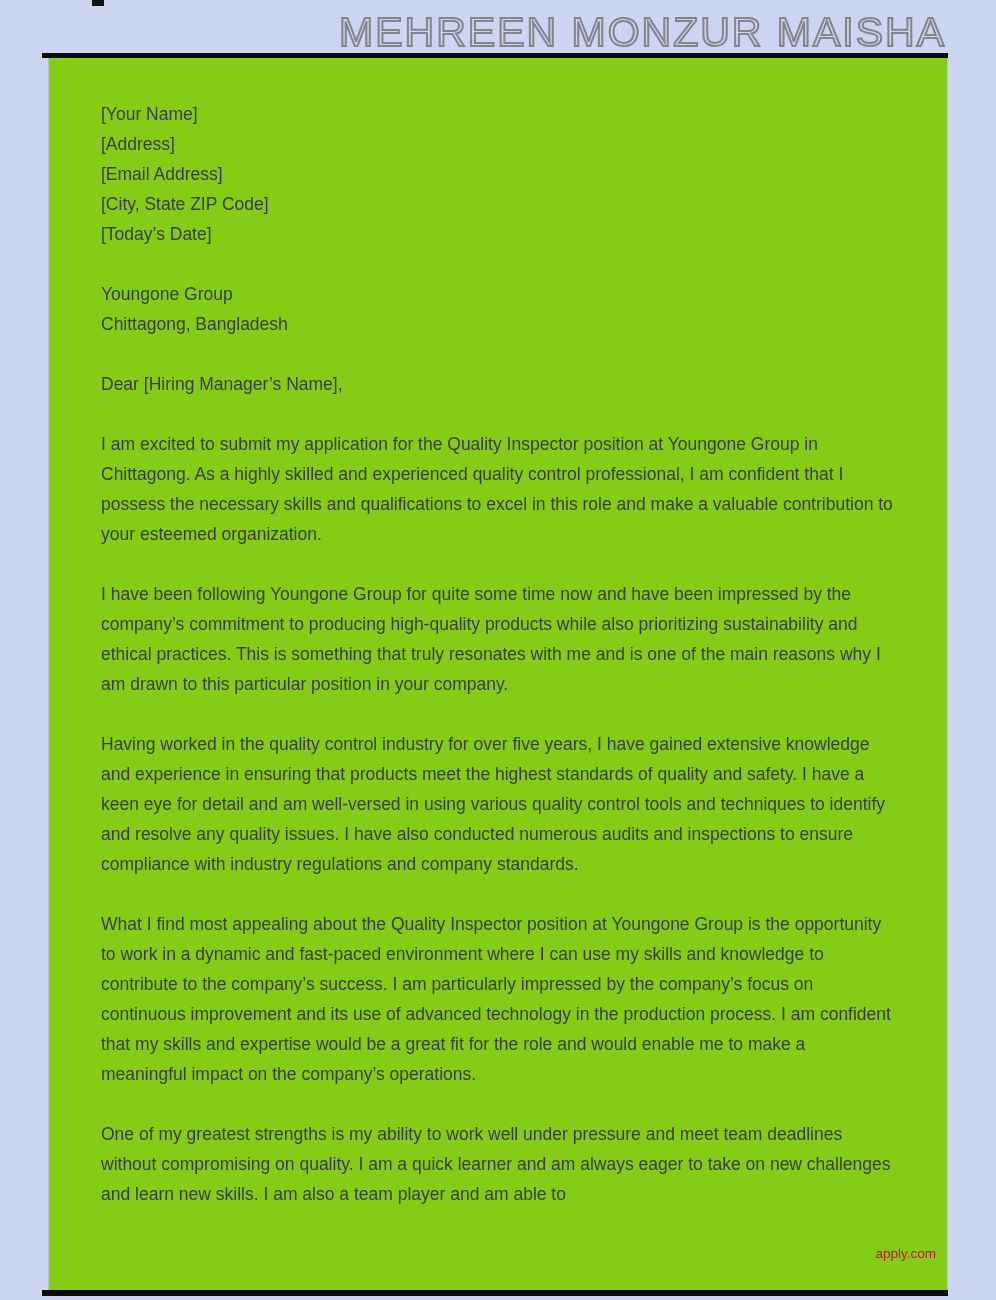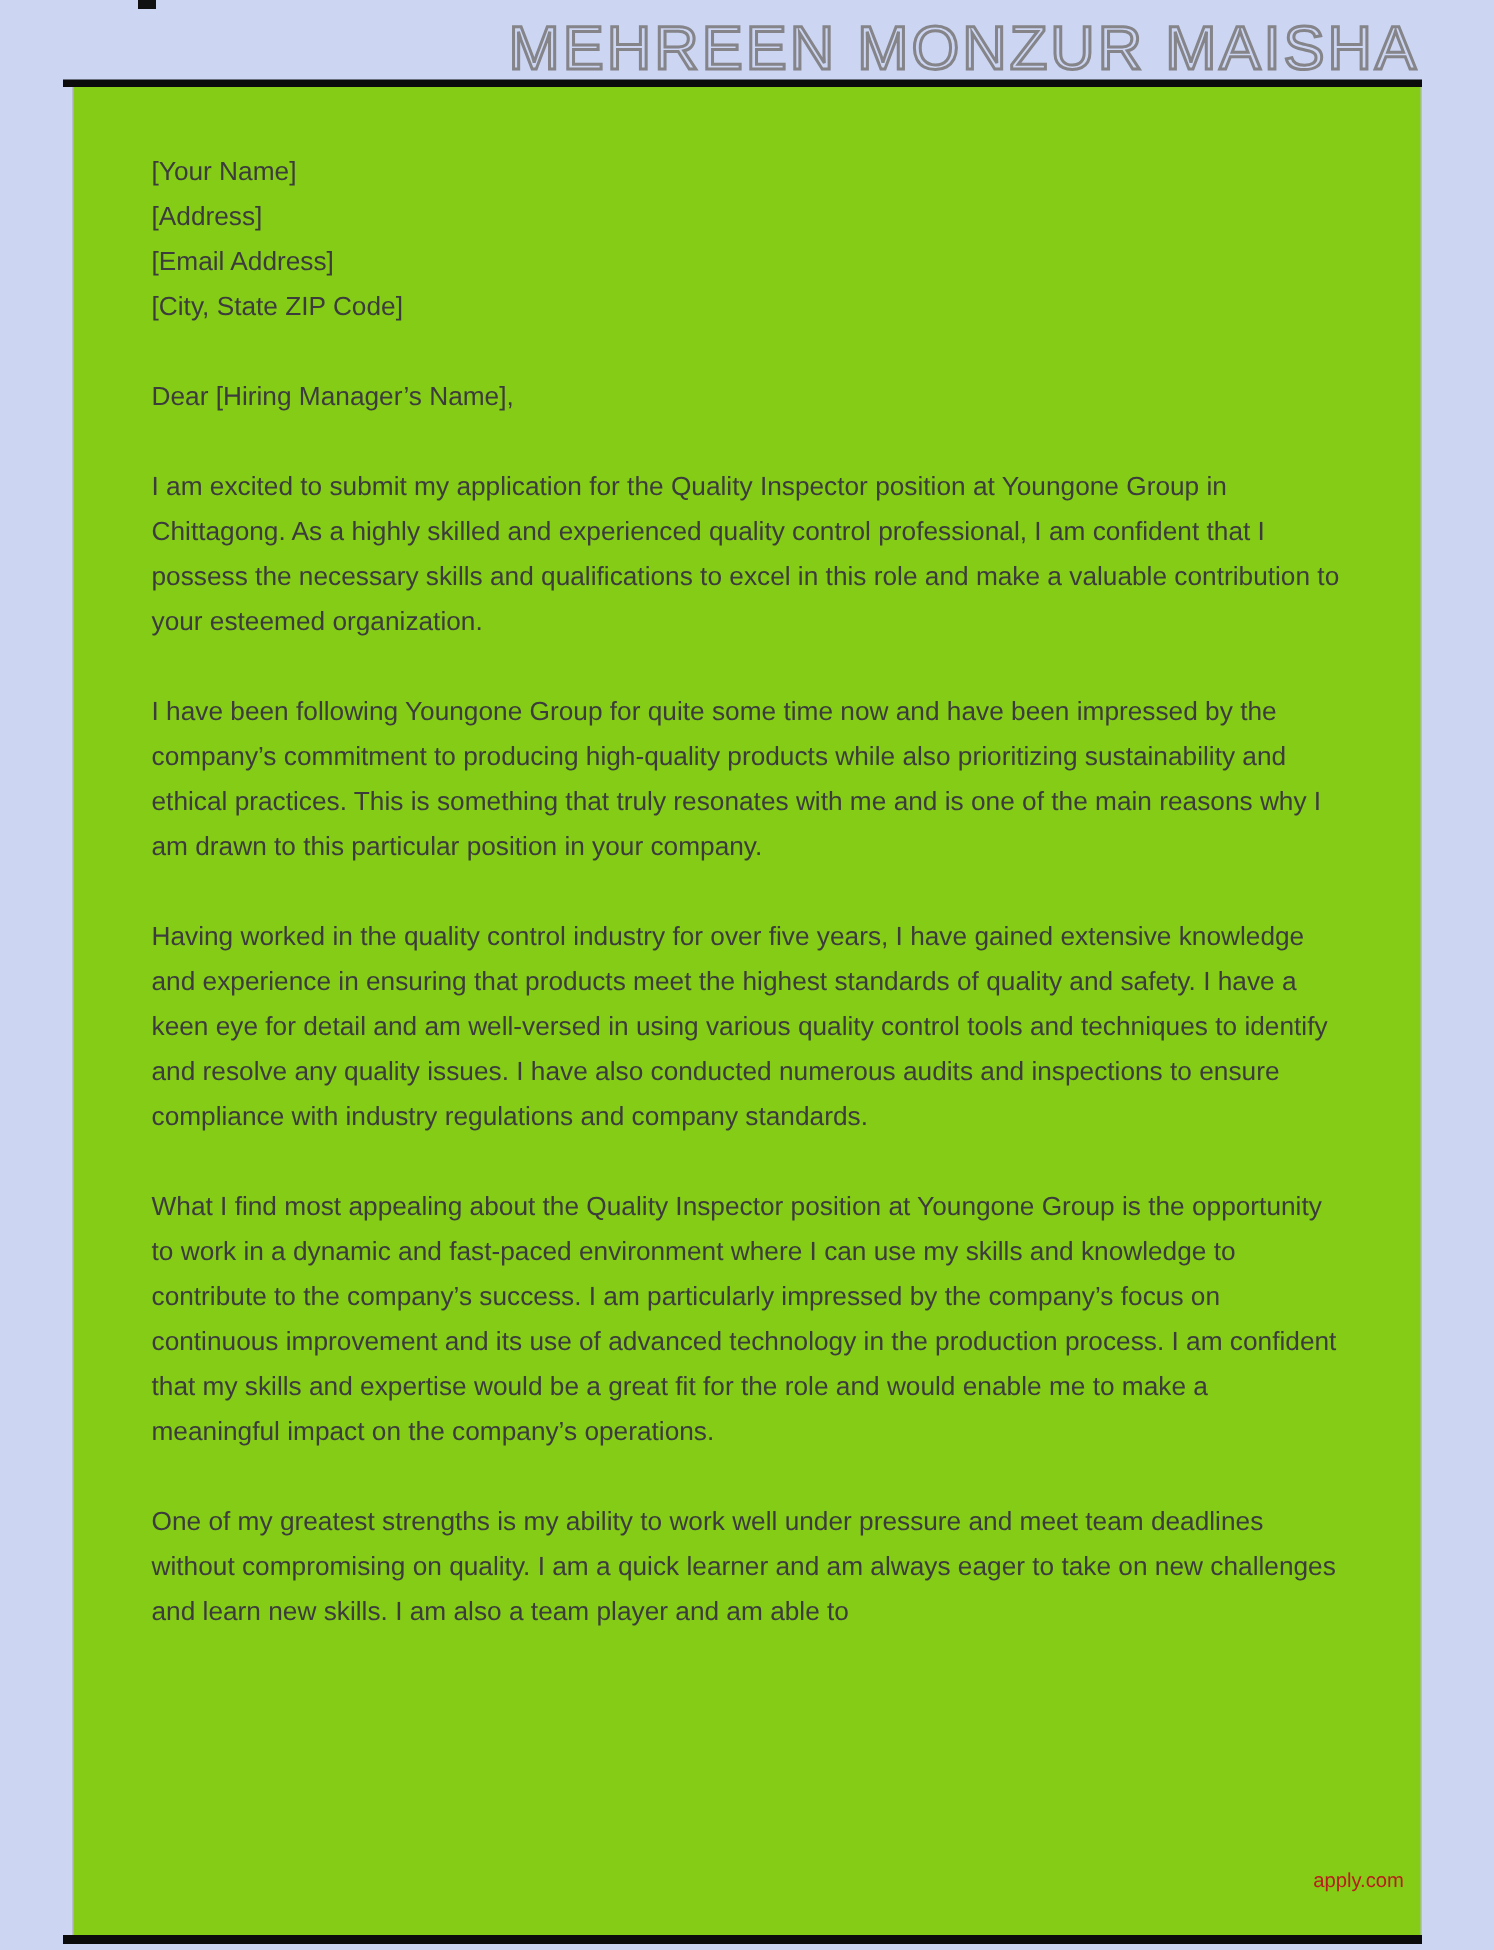--- a/index.html
+++ b/index.html
@@ -97,23 +97,26 @@
 <div class="top-rule"></div>
 
 <div class="page">
   <div class="content">
 
     <div class="block">
       <div class="line">[Your Name]</div>
       <div class="line">[Address]</div>
       <div class="line">[Email Address]</div>
       <div class="line">[City, State ZIP Code]</div>
+      <div class="line">[Today’s Date]</div>
     </div>
 
     <div class="block">
+      <div class="line">Youngone Group</div>
+      <div class="line">Chittagong, Bangladesh</div>
     </div>
 
     <div class="block">Dear [Hiring Manager’s Name],</div>
 
     <p class="para">I am excited to submit my application for the Quality Inspector position at Youngone Group in Chittagong. As a highly skilled and experienced quality control professional, I am confident that I possess the necessary skills and qualifications to excel in this role and make a valuable contribution to your esteemed organization.</p>
     <p class="para">I have been following Youngone Group for quite some time now and have been impressed by the company’s commitment to producing high-quality products while also prioritizing sustainability and ethical practices. This is something that truly resonates with me and is one of the main reasons why I am drawn to this particular position in your company.</p>
     <p class="para">Having worked in the quality control industry for over five years, I have gained extensive knowledge and experience in ensuring that products meet the highest standards of quality and safety. I have a keen eye for detail and am well-versed in using various quality control tools and techniques to identify and resolve any quality issues. I have also conducted numerous audits and inspections to ensure compliance with industry regulations and company standards.</p>
     <p class="para">What I find most appealing about the Quality Inspector position at Youngone Group is the opportunity to work in a dynamic and fast-paced environment where I can use my skills and knowledge to contribute to the company’s success. I am particularly impressed by the company’s focus on continuous improvement and its use of advanced technology in the production process. I am confident that my skills and expertise would be a great fit for the role and would enable me to make a meaningful impact on the company’s operations.</p>
     <p class="para">One of my greatest strengths is my ability to work well under pressure and meet team deadlines without compromising on quality. I am a quick learner and am always eager to take on new challenges and learn new skills. I am also a team player and am able to</p>
 

